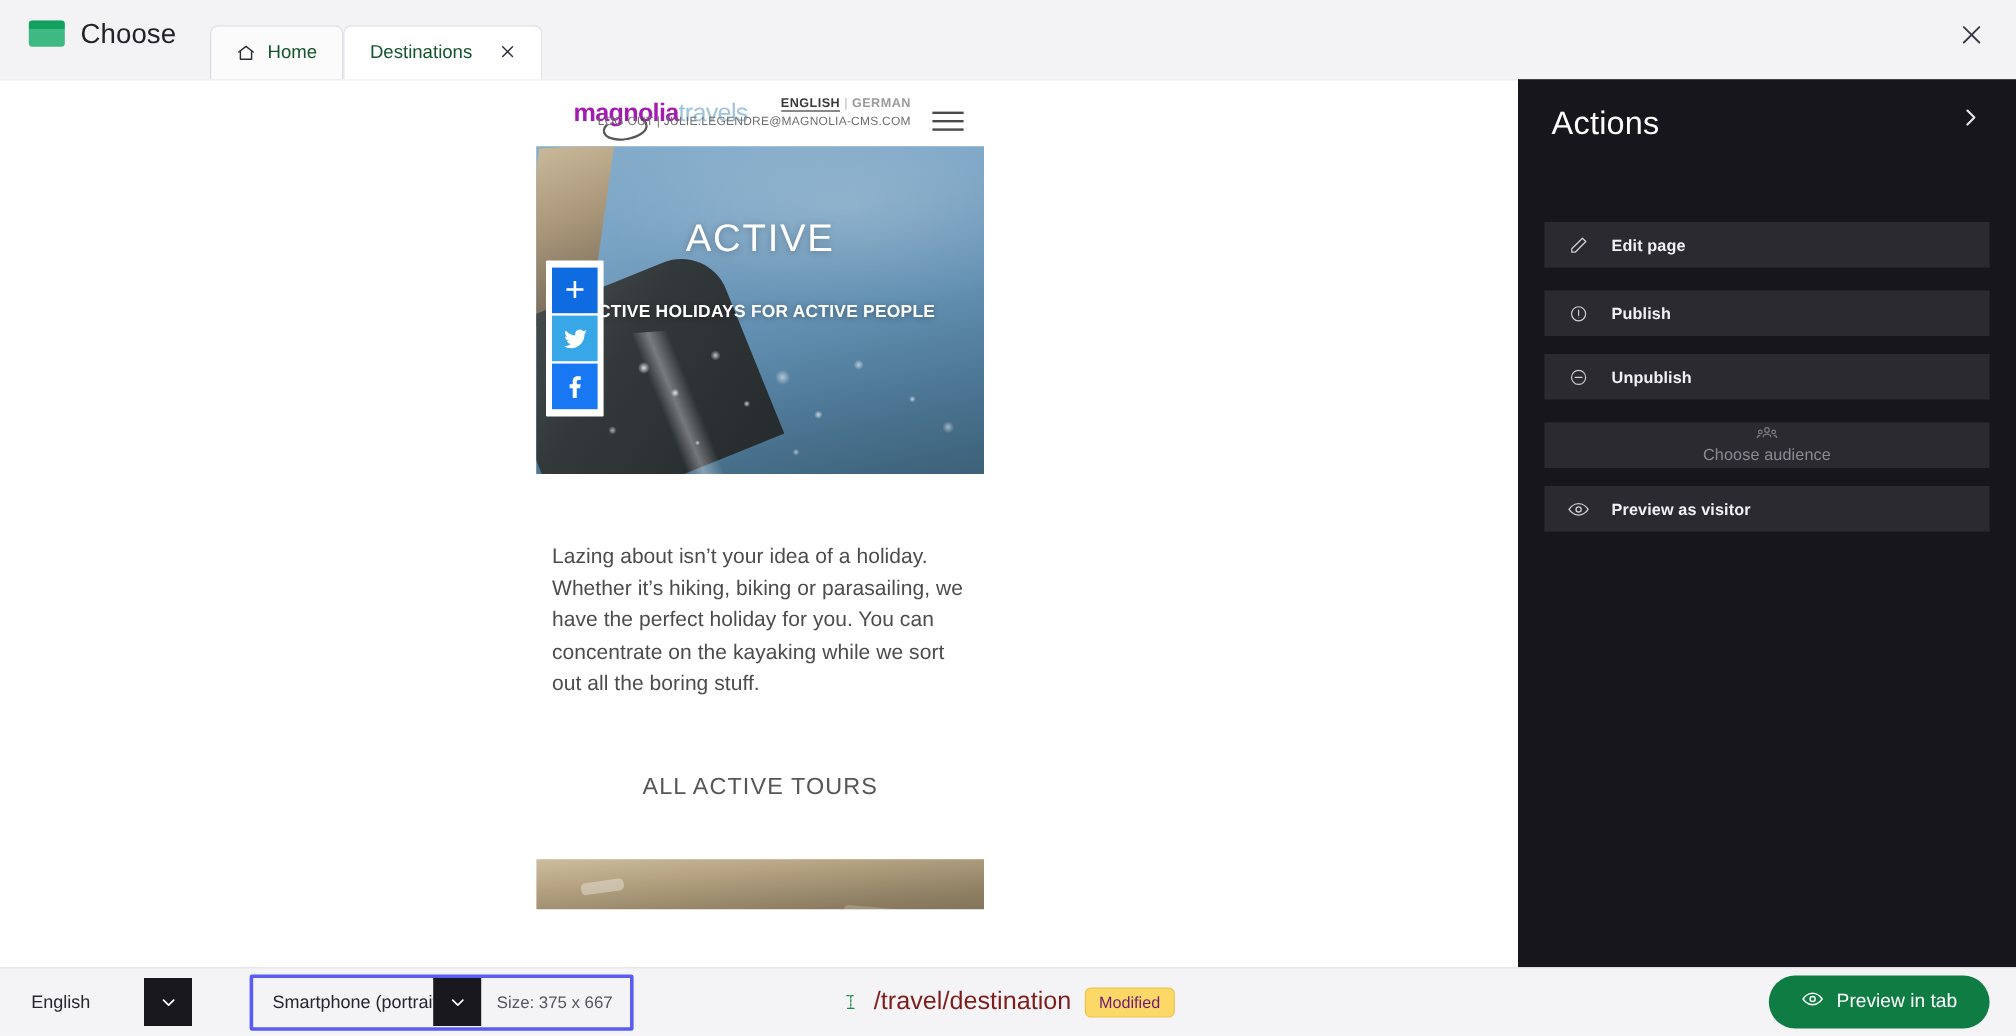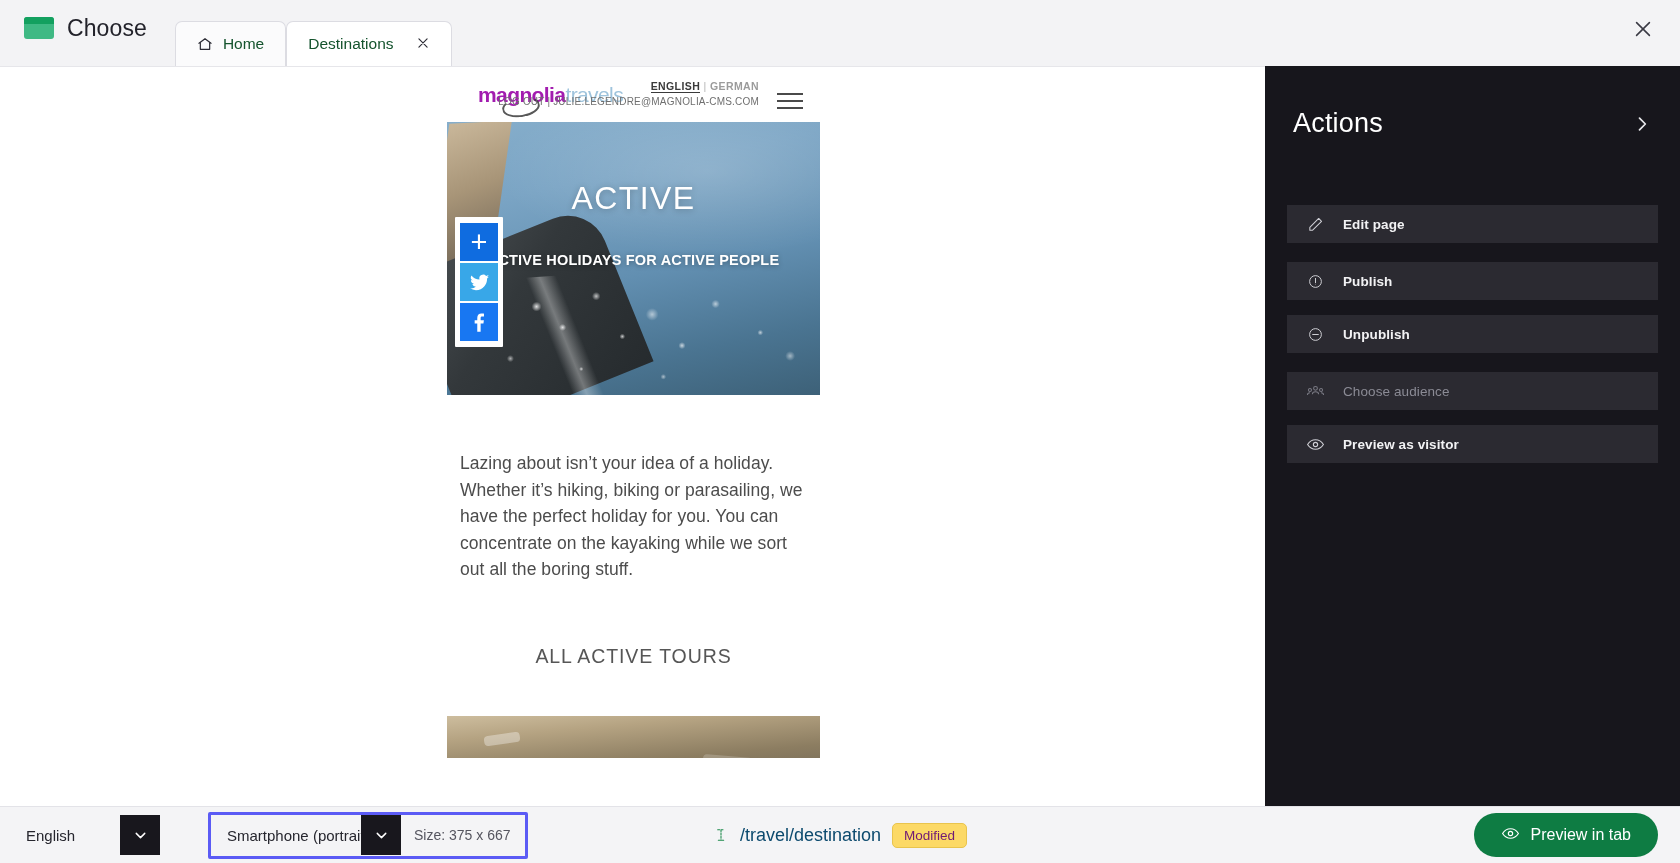--- a/index.html
+++ b/index.html
@@ -175,34 +175,33 @@
     content:""; position:absolute; right:18%; top:45%; width: 50px; height: 8px;
     background: rgba(255,255,255,.2); transform: rotate(5deg); border-radius: 4px;
   }
 
   
   .actions {
     position: absolute; right: 0; top: 66px; width: 415px; height: 758px;
     background: #17161c; color: #fff;
   }
   .actions-head {
-    display: flex; align-items: center; justify-content: space-between;
+    display: flex; justify-content: space-between;
     padding: 22px 28px 0 28px;
-    margin-top: 20px;
   }
   .actions-title { font-size: 27px; font-weight: 300; letter-spacing: .2px; color: #ffffff; }
   .actions-collapse { width: 20px; height: 20px; cursor: pointer; color: #e7e7ea; }
 
   .actions-list { margin-top: 66px; padding: 0 22px; }
   .act-group { margin-bottom: 19px; }
   .act-item {
     display: flex; align-items: center; gap: 0;
     height: 38px; background: #2b2a31; margin-bottom: 15px; cursor: pointer;
   }
-  .act-item.disabled { cursor: default; }
+  .act-item.disabled { cursor: default; flex-direction: column; }
   .act-ico {
     width: 56px; display: flex; align-items: center; justify-content: center;
     color: #cfcfd5; flex: none;
   }
   .act-item.disabled .act-ico { color: #7a7a84; }
   .act-label { font-size: 13.5px; font-weight: 700; color: #f2f2f4; letter-spacing: .1px; }
   .act-item.disabled .act-label { color: #8b8b95; font-weight: 400; }
 
   
   .bottombar {
@@ -227,21 +226,21 @@
   .device-select .select-box { width: 148px; overflow: hidden; white-space: nowrap; }
   .size-label { font-size: 14px; color: #55555f; margin-left: 13px; padding-right: 12px; }
 
   .status-center {
     position: absolute; left: 0; right: 0; margin: 0 auto;
     display: flex; align-items: center; justify-content: center; gap: 11px;
     pointer-events: none;
   }
   .status-center > * { pointer-events: auto; }
   .page-icon { width: 16px; height: 16px; color: #1d8a4c; }
-  .page-path { font-size: 18px; color: #0c4a6e; }
+  .page-path { font-size: 21px; color: #7f1d1d; }
   .badge-modified {
     background: #fcd966; color: #701a75; font-size: 13.5px;
     padding: 4px 11px; border-radius: 5px; border: 1px solid #e9c44d; font-weight: 400;
   }
 
   .preview-btn {
     position: absolute; right: 22px; top: 50%; transform: translateY(-50%);
     height: 44px; background: #0e7c43; color: #fff; border: none; border-radius: 23px;
     display: flex; align-items: center; gap: 11px; padding: 0 27px;
     font-size: 16px; font-family: "Liberation Sans", sans-serif; cursor: pointer;

